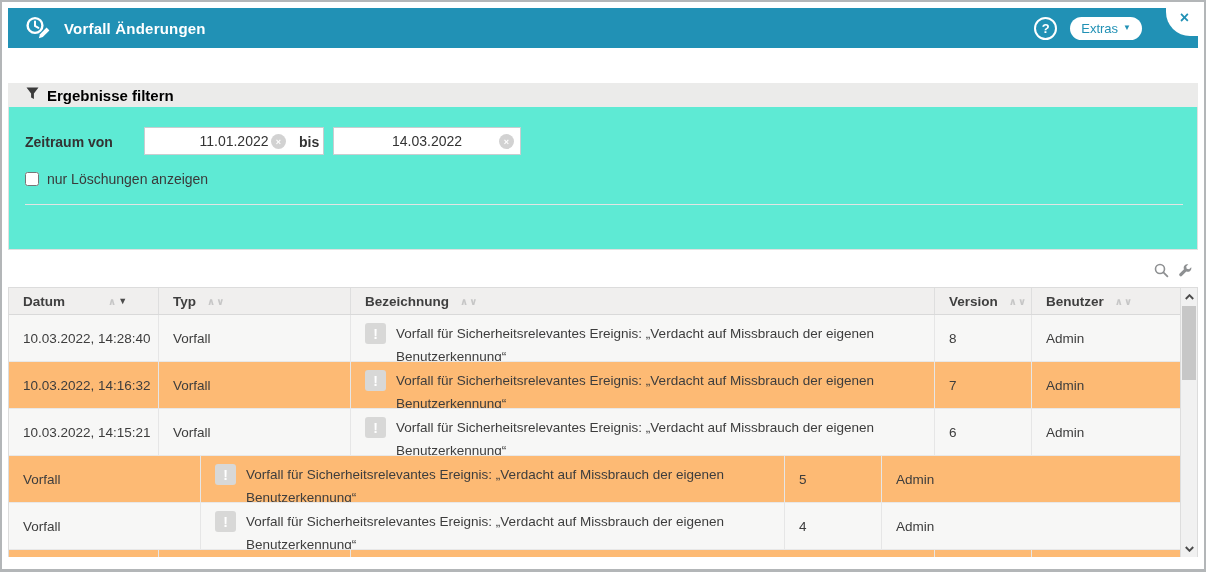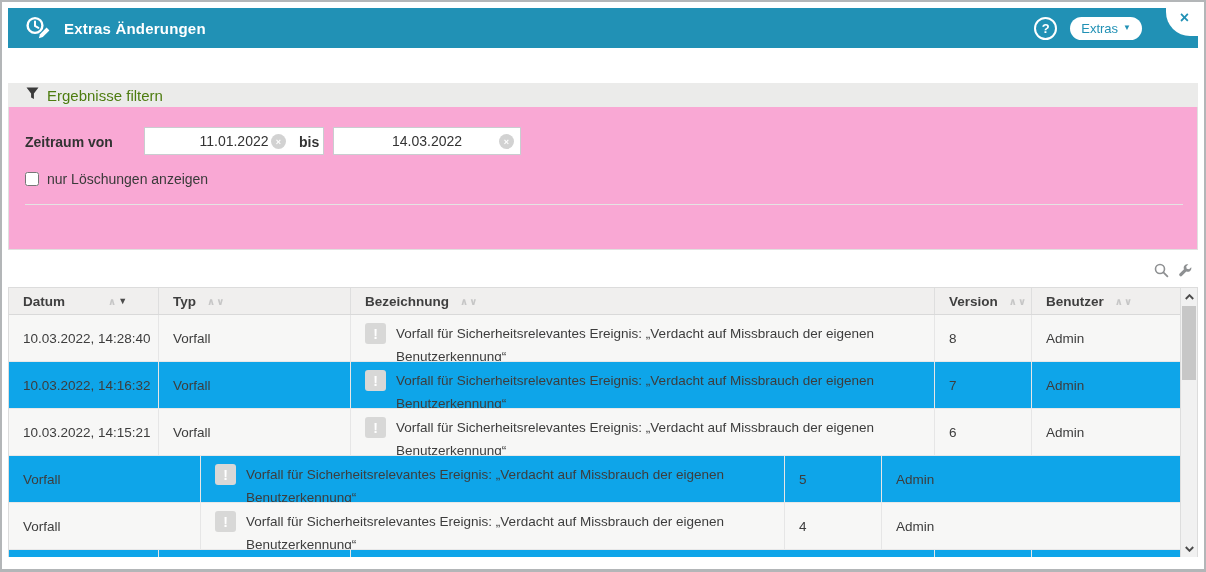--- a/index.html
+++ b/index.html
@@ -21,23 +21,23 @@
     padding: 0 11px; cursor: pointer; margin-right: 44px; }
   .extras-caret { font-size: 8px; line-height: 1; }
   .close-notch { position: absolute; top: 6px; right: 6px; width: 32px; height: 28px;
     background: #fff; border-radius: 0 0 0 24px; display: flex; align-items: flex-start;
     justify-content: flex-end; padding: 2px 9px 0 0; cursor: pointer; }
   .close-notch span { color: #2191b5; font-weight: bold; font-size: 16px; line-height: 1; }
 
   
   .filter-band { position: absolute; left: 6px; right: 6px; top: 81px; height: 24px;
     background: #ebebea; display: flex; align-items: center; padding-left: 18px; gap: 8px; }
-  .filter-band .band-title { font-size: 15px; color: #4d7c0f; }
+  .filter-band .band-title { font-size: 15px; color: #000000; font-weight: bold; }
   .filter-panel { position: absolute; left: 6px; right: 6px; top: 105px; height: 143px;
-    background: #f9a8d4; border: 1px solid #e0e0df; border-top: none; padding-left: 47px; }
+    background: #5eead4; border: 1px solid #e0e0df; border-top: none; padding-left: 47px; }
   .fl-label { position: absolute; font-size: 14px; font-weight: bold; color: #333; }
   .txt-input { position: absolute; height: 28px; border: 1px solid #c9cdd0; font-size: 14px;
     color: #333; text-align: center; font-family: inherit; background: #fff; }
   .clear-btn { position: absolute; width: 15px; height: 15px; border-radius: 50%;
     background: #d2d2d2; color: #fff; font-size: 9px; font-weight: bold; display: flex;
     align-items: center; justify-content: center; cursor: pointer; }
   .callout { position: absolute; left: 588px; top: 10px; width: 410px; height: 52px;
     border: 4px solid #e0241f; border-radius: 5px; }
   .callout .fl-label { left: 20px; top: 15px; }
   .num-input { right: 34px; top: 8px; width: 185px; text-align: right; padding-right: 26px; }
@@ -61,21 +61,21 @@
     border: 1px solid #dcdcdc; border-bottom: none; display: flex; overflow: hidden; }
   .table-main { flex: 1; display: flex; flex-direction: column; overflow: hidden; }
   .thead { display: flex; background: #f0efee; border-bottom: 1px solid #d9d9d9; height: 27px; flex: none; }
   .th { display: flex; align-items: center; padding-left: 14px; font-size: 13.5px;
     font-weight: bold; color: #3f3f3f; border-right: 1px solid #dedede; cursor: pointer; }
   .th:last-child { border-right: none; }
   .sort { margin-left: 10px; display: flex; align-items: center; }
   .chev { color: #c6c6c6; font-size: 10px; margin-left: 1px; }
   .tri { color: #4c4c4c; font-size: 9px; margin-left: 2px; }
   .tbody { flex: 1; overflow: hidden; }
-  .tr { display: flex; height: 47px; border-bottom: 1px solid #e8e8e8; background: #0ea5e9; }
+  .tr { display: flex; height: 47px; border-bottom: 1px solid #e8e8e8; background: #fdba74; }
   .tr:nth-child(odd) { background: #f7f7f6; }
   .td { display: flex; align-items: center; padding-left: 14px; font-size: 13.5px;
     color: #3d3d3d; border-right: 1px solid #e6e6e6; overflow: hidden; }
   .td:last-child { border-right: none; }
   .col-datum { width: 150px; flex: none; gap: 32px; }
   .col-typ { width: 192px; flex: none; }
   .col-bez { width: 584px; flex: none; }
   .col-version { width: 97px; flex: none; }
   .col-benutzer { flex: 1; }
   .td.col-bez { align-items: flex-start; padding-top: 7px; gap: 10px; padding-right: 20px; }
@@ -99,21 +99,21 @@
 <div class="window">
 
   <div class="titlebar">
     <span class="app-icon">
       <svg width="28" height="27" viewBox="0 0 28 27">
         <circle cx="11" cy="10.5" r="7.4" fill="none" stroke="#fff" stroke-width="2.4"></circle>
         <path d="M11 6.4 V11 L14.4 12.8" fill="none" stroke="#fff" stroke-width="2" stroke-linecap="round"></path>
         <path d="M14.8 23.2 l1.2-4 6.6-6.6 2.8 2.8 -6.6 6.6 z" fill="#fff"></path>
       </svg>
     </span>
-    <span class="title">Extras Änderungen</span>
+    <span class="title">Vorfall Änderungen</span>
     <span class="tb-spacer"></span>
     <span class="help-btn">?</span>
     <span class="extras-btn">
       <span>Extras</span>
       <span class="extras-caret">▼</span>
     </span>
   </div>
   <div class="close-notch">
     <span>×</span>
   </div>

